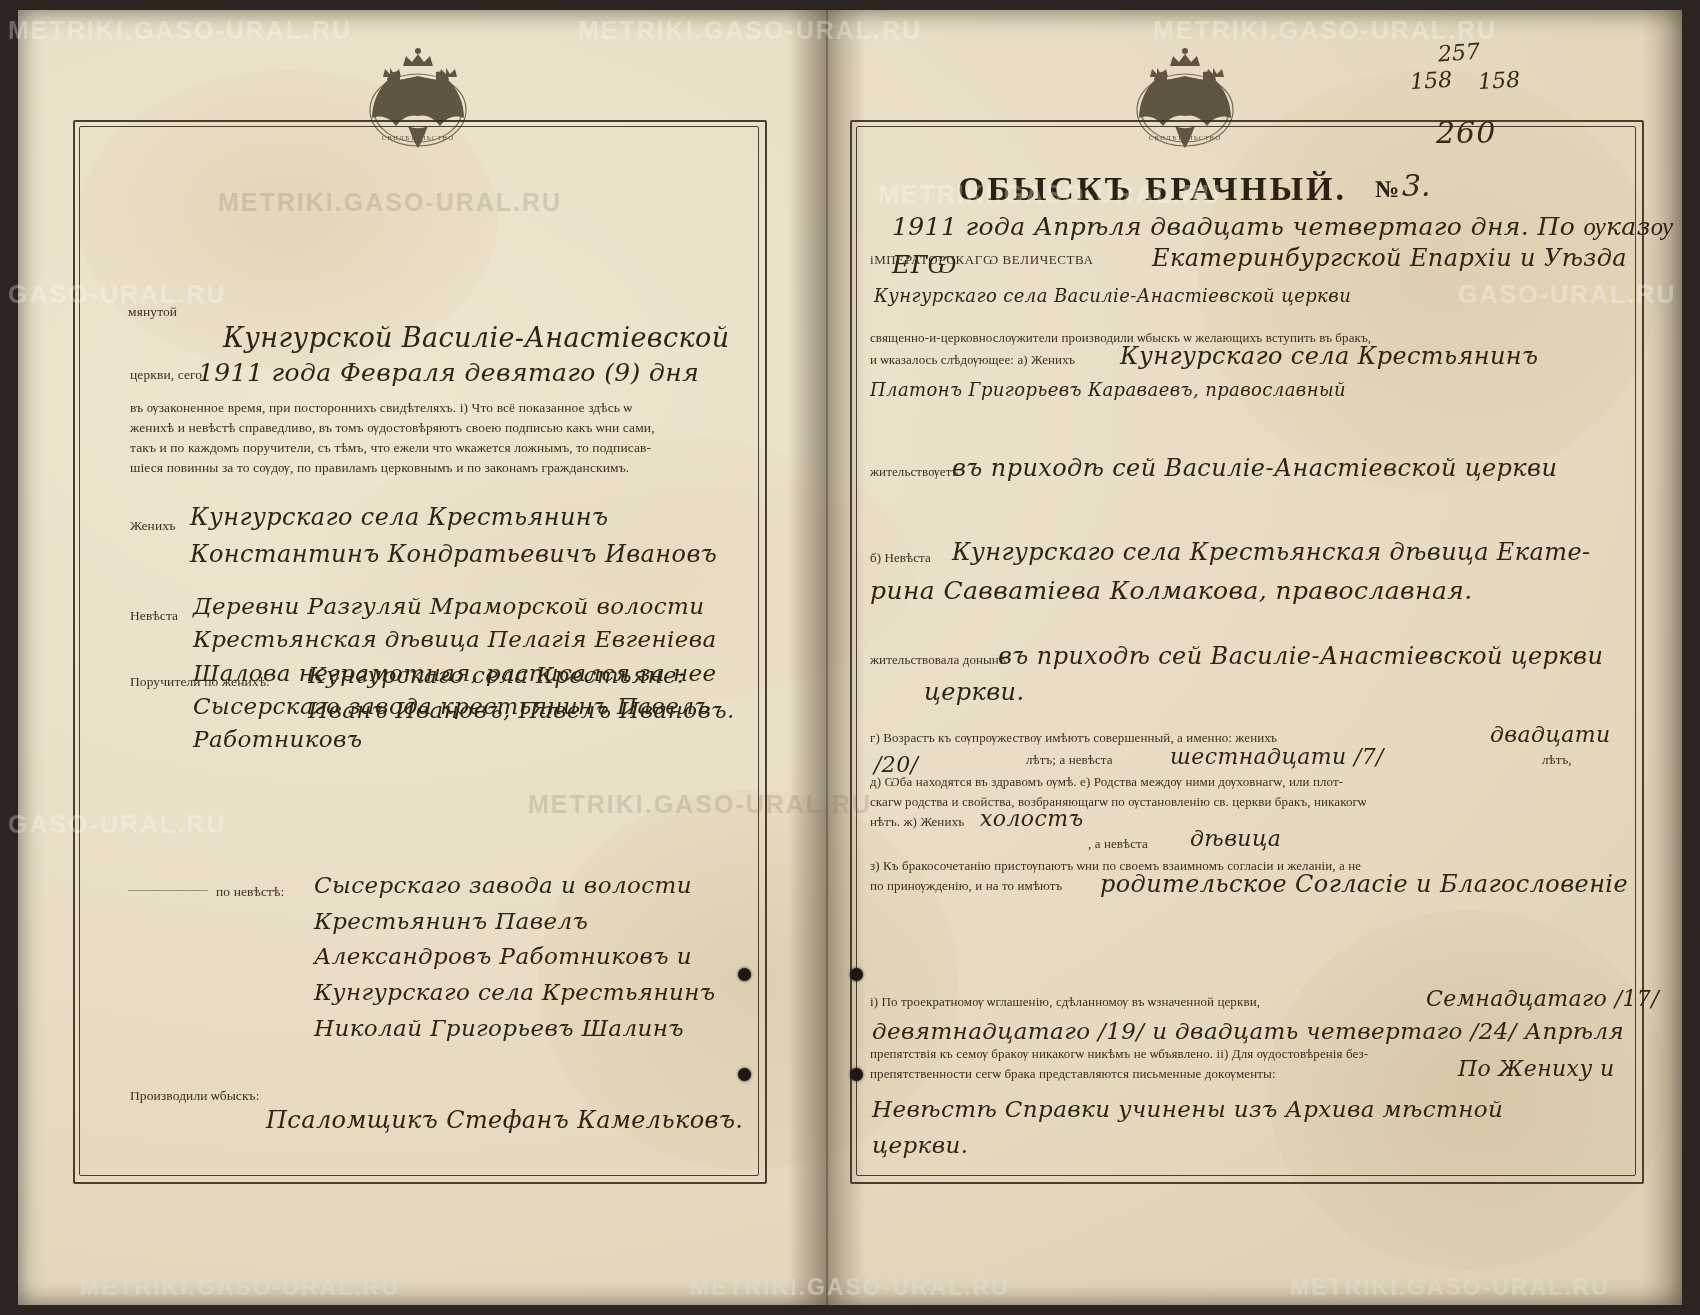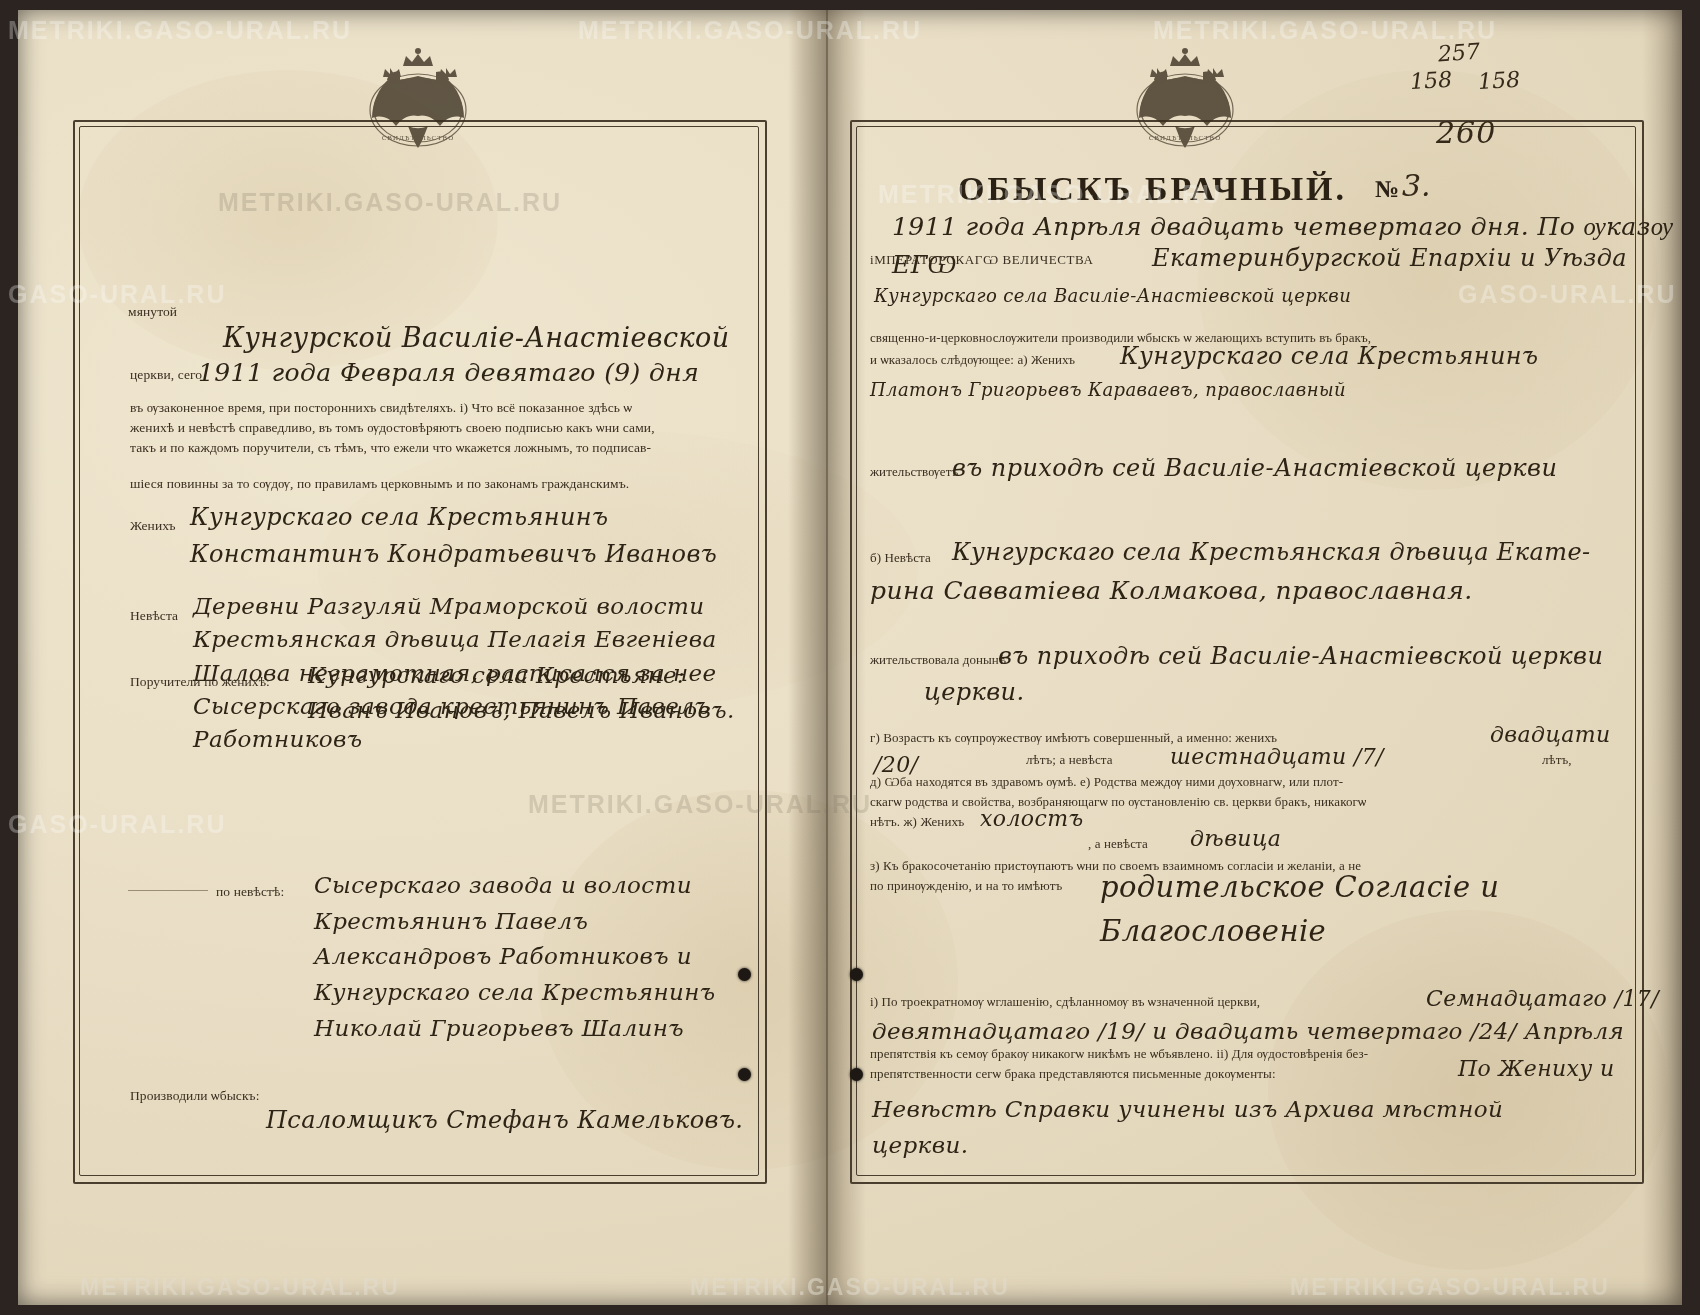--- a/index.html
+++ b/index.html
@@ -217,21 +217,21 @@
       <div class="print" style="left:110px;top:292px;font-size:13.5px;">мянутой</div>
 
       <div class="hand" style="left:205px;top:308px;font-size:27px;">Кунгурской Василiе-Анастiевской</div>
 
       <div class="print" style="left:112px;top:355px;font-size:13.5px;">церкви, сего</div>
       <div class="hand" style="left:180px;top:344px;font-size:25px;">1911 года Февраля девятаго (9) дня</div>
 
       <div class="print" style="left:112px;top:388px;width:630px;font-size:13.5px;">въ ѹзаконенное время, при постороннихъ свидѣтеляхъ. i) Что всё показанное здѣсь ѡ</div>
       <div class="print" style="left:112px;top:408px;width:630px;font-size:13.5px;">женихѣ и невѣстѣ справедливо, въ томъ ѹдостовѣряютъ своею подписью какъ ѡни сами,</div>
       <div class="print" style="left:112px;top:428px;width:630px;font-size:13.5px;">такъ и по каждомъ поручители, съ тѣмъ, что ежели что ѡкажется ложнымъ, то подписав-</div>
-      <div class="print" style="left:112px;top:448px;width:630px;font-size:13.5px;margin-top:16px;">шiеся повинны за то сѹдѹ, по правиламъ церковнымъ и по законамъ гражданскимъ.</div>
+      <div class="print" style="left:112px;top:448px;width:630px;font-size:13.5px;">шiеся повинны за то сѹдѹ, по правиламъ церковнымъ и по законамъ гражданскимъ.</div>
 
       <div class="print" style="left:112px;top:506px;font-size:13.5px;">Женихъ</div>
       <div class="hand" style="left:172px;top:489px;width:580px;font-size:24px;line-height:1.55;">Кунгурскаго села Крестьянинъ Константинъ Кондратьевичъ Ивановъ</div>
 
       <div class="print" style="left:112px;top:596px;font-size:13.5px;">Невѣста</div>
       <div class="hand" style="left:175px;top:580px;width:570px;font-size:23px;line-height:1.45;">Деревни Разгуляй Мраморской волости Крестьянская дѣвица Пелагiя Евгенiева Шалова неграмотная, расписался за нее Сысерскаго завода крестьянинъ Павелъ Работниковъ</div>
 
       <div class="print" style="left:112px;top:662px;font-size:13.5px;">Поручители по женихѣ:</div>
       <div class="hand" style="left:290px;top:648px;width:460px;font-size:23px;line-height:1.5;">Кунгурскаго села Крестьяне: Иванъ Ивановъ, Павелъ Ивановъ.</div>
 
@@ -316,21 +316,21 @@
 
       <div class="print" style="left:40px;top:762px;width:760px;font-size:13px;">д) Ѡба находятся въ здравомъ ѹмѣ. е) Родства междѹ ними дѹховнагѡ, или плот-</div>
       <div class="print" style="left:40px;top:782px;width:760px;font-size:13px;">скагѡ родства и свойства, возбраняющагѡ по ѹстановленiю св. церкви бракъ, никакогѡ</div>
       <div class="print" style="left:40px;top:802px;font-size:13px;">нѣтъ. ж) Женихъ</div>
       <div class="hand" style="left:150px;top:792px;font-size:22px;">холостъ</div>
       <div class="print" style="left:258px;top:824px;font-size:13px;">, а невѣста</div>
       <div class="hand" style="left:360px;top:812px;font-size:22px;">дѣвица</div>
 
       <div class="print" style="left:40px;top:846px;width:760px;font-size:13px;">з) Къ бракосочетанiю пристѹпаютъ ѡни по своемъ взаимномъ согласiи и желанiи, а не</div>
       <div class="print" style="left:40px;top:866px;font-size:13px;">по принѹжденiю, и на то имѣютъ</div>
-      <div class="hand" style="left:270px;top:856px;font-size:29px;">родительское Согласiе и Благословенiе</div>
+      <div class="hand" style="left:270px;top:856px;font-size:24px;">родительское Согласiе и Благословенiе</div>
 
       <div class="print" style="left:40px;top:982px;width:760px;font-size:13px;">i) По троекратномѹ ѡглашенiю, сдѣланномѹ въ ѡзначенной церкви,</div>
       <div class="hand" style="left:596px;top:972px;font-size:22px;">Семнадцатаго /17/</div>
       <div class="hand" style="left:42px;top:1004px;font-size:23px;">девятнадцатаго /19/ и двадцать четвертаго /24/ Апрѣля</div>
 
       <div class="print" style="left:40px;top:1034px;width:760px;font-size:13px;">препятствiя къ семѹ бракѹ никакогѡ никѣмъ не ѡбъявлено. ii) Для ѹдостовѣренiя без-</div>
       <div class="print" style="left:40px;top:1054px;width:760px;font-size:13px;">препятственности сегѡ брака представляются письменные докѹменты:</div>
       <div class="hand" style="left:628px;top:1042px;font-size:22px;">По Жениху и</div>
       <div class="hand" style="left:42px;top:1082px;font-size:23px;">Невѣстѣ Справки учинены изъ Архива мѣстной</div>
       <div class="hand" style="left:42px;top:1118px;font-size:23px;">церкви.</div>

